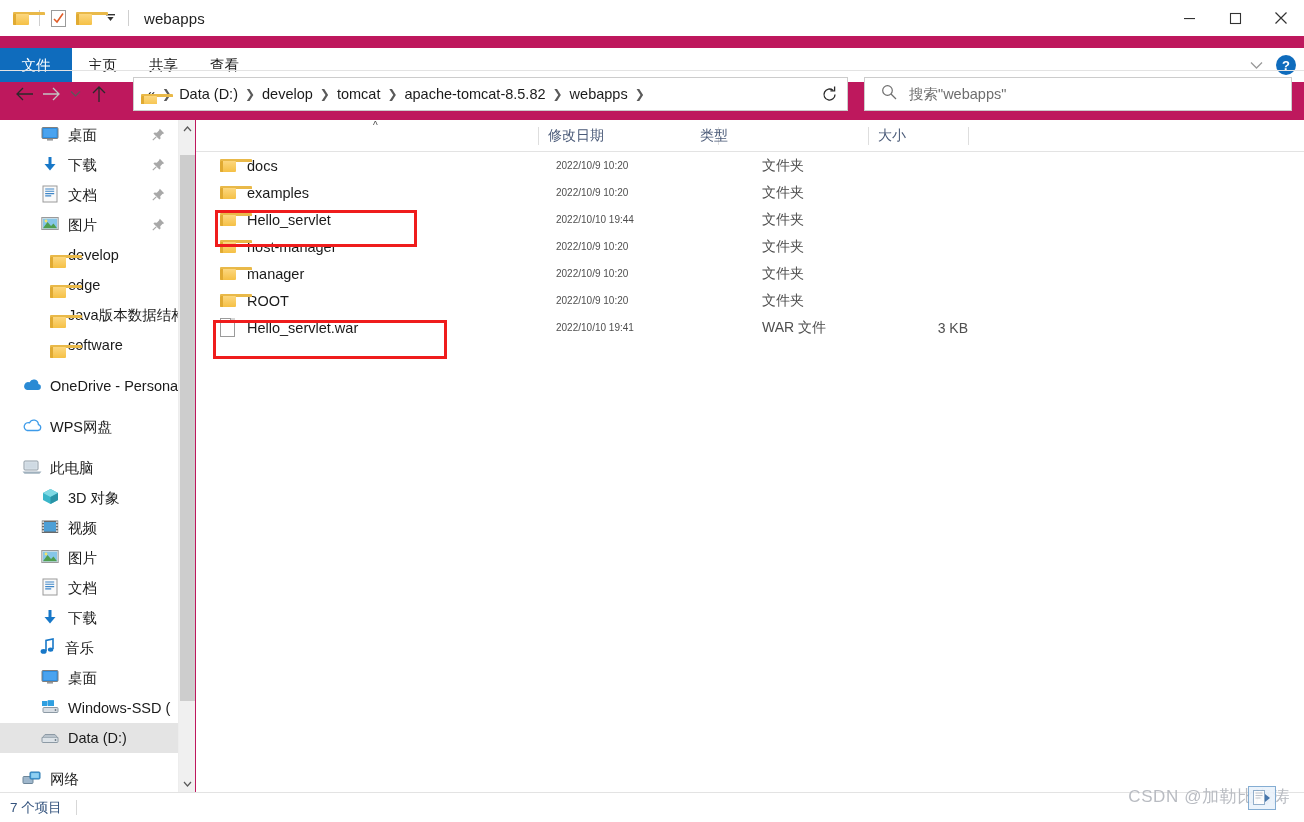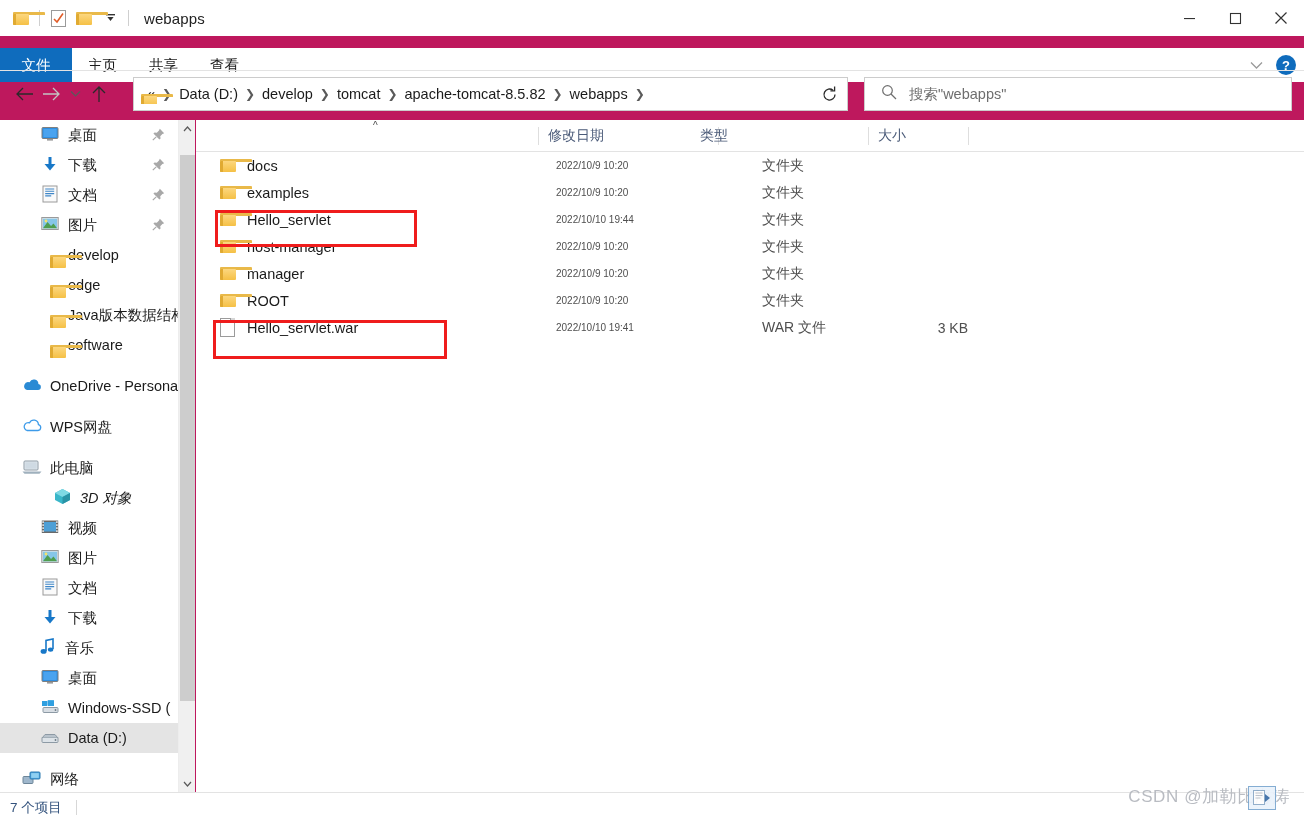--- a/index.html
+++ b/index.html
@@ -455,21 +455,21 @@
       <div class="nav-item" style="padding-left: 22px;">
         <span class="nav-ico">
           <span><svg width="20" height="16" viewBox="0 0 20 16">
               <rect x="2" y="2" width="14" height="9" rx="1" fill="#e9eef2" stroke="#8d9aa5"></rect>
               <rect x="3.2" y="3.2" width="11.6" height="6.6" fill="#cfdae3"></rect>
               <path d="M0.5 12.5 h19 l-2 2.2 h-15 z" fill="#9fb0bd"></path>
             </svg></span>
         </span>
         <span>此电脑</span>
       </div>
-      <div class="nav-item" style="padding-left: 52px; font-style: italic;">
+      <div class="nav-item" style="padding-left: 40px;">
         <span class="nav-ico">
           <span><svg width="17" height="17" viewBox="0 0 17 17">
               <path d="M8.5 1 L16 5 v7 L8.5 16 L1 12 V5 Z" fill="#39b6c9"></path>
               <path d="M8.5 1 L16 5 L8.5 9 L1 5 Z" fill="#7fd9e4"></path>
               <path d="M8.5 9 L16 5 v7 L8.5 16 Z" fill="#2a93a6"></path>
             </svg></span>
         </span>
         <span>3D 对象</span>
       </div>
       <div class="nav-item" style="padding-left: 40px;">

